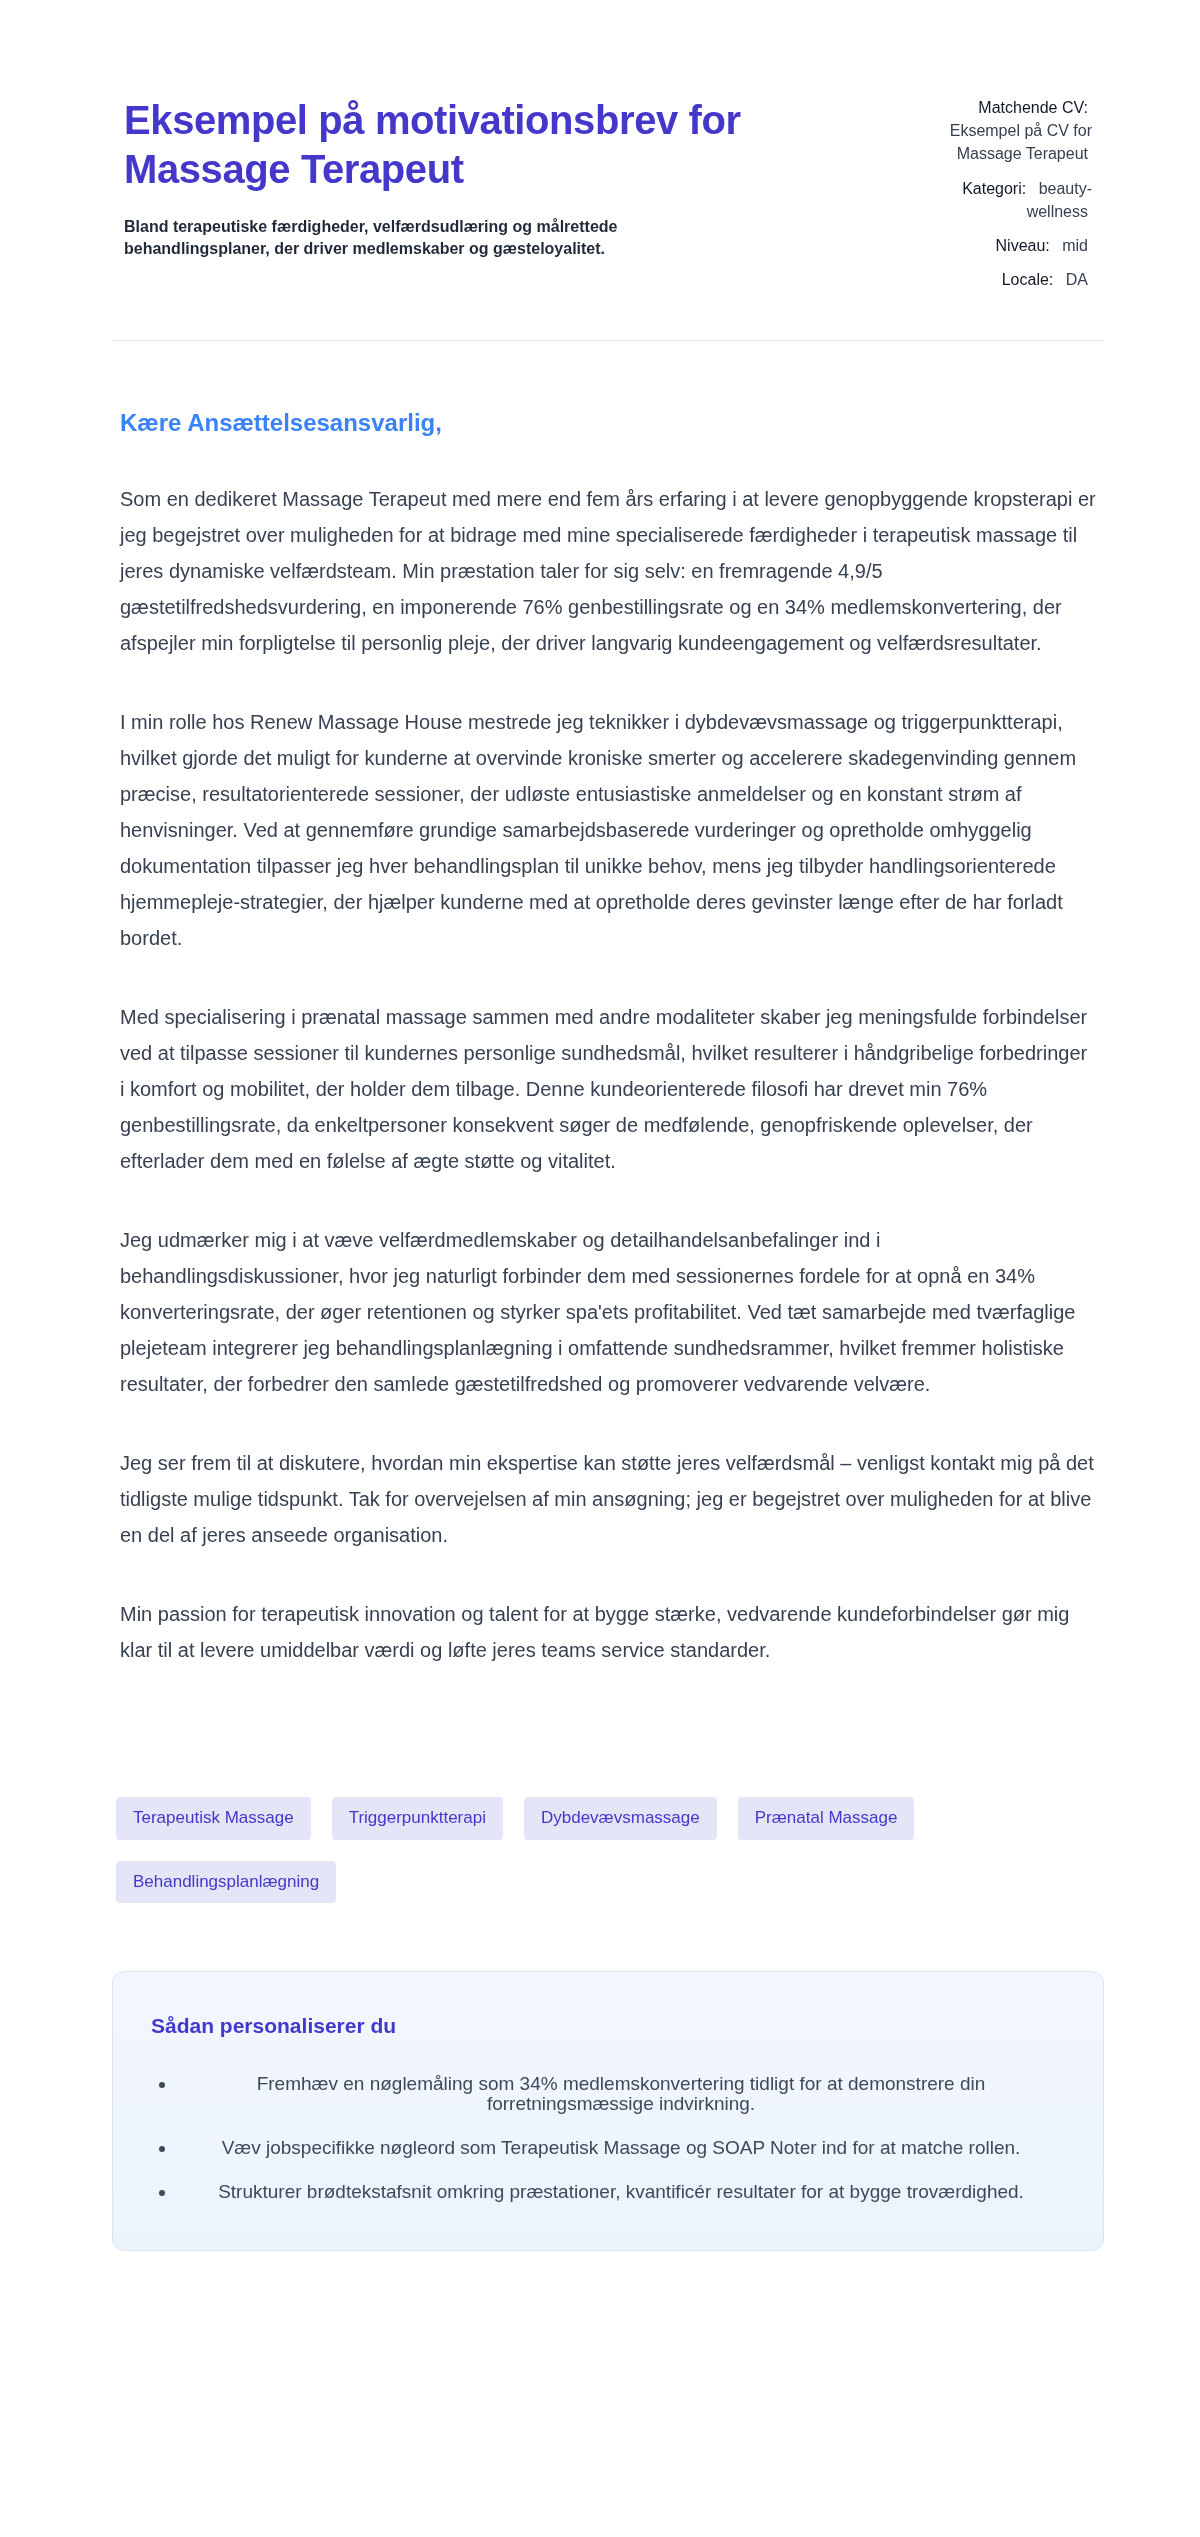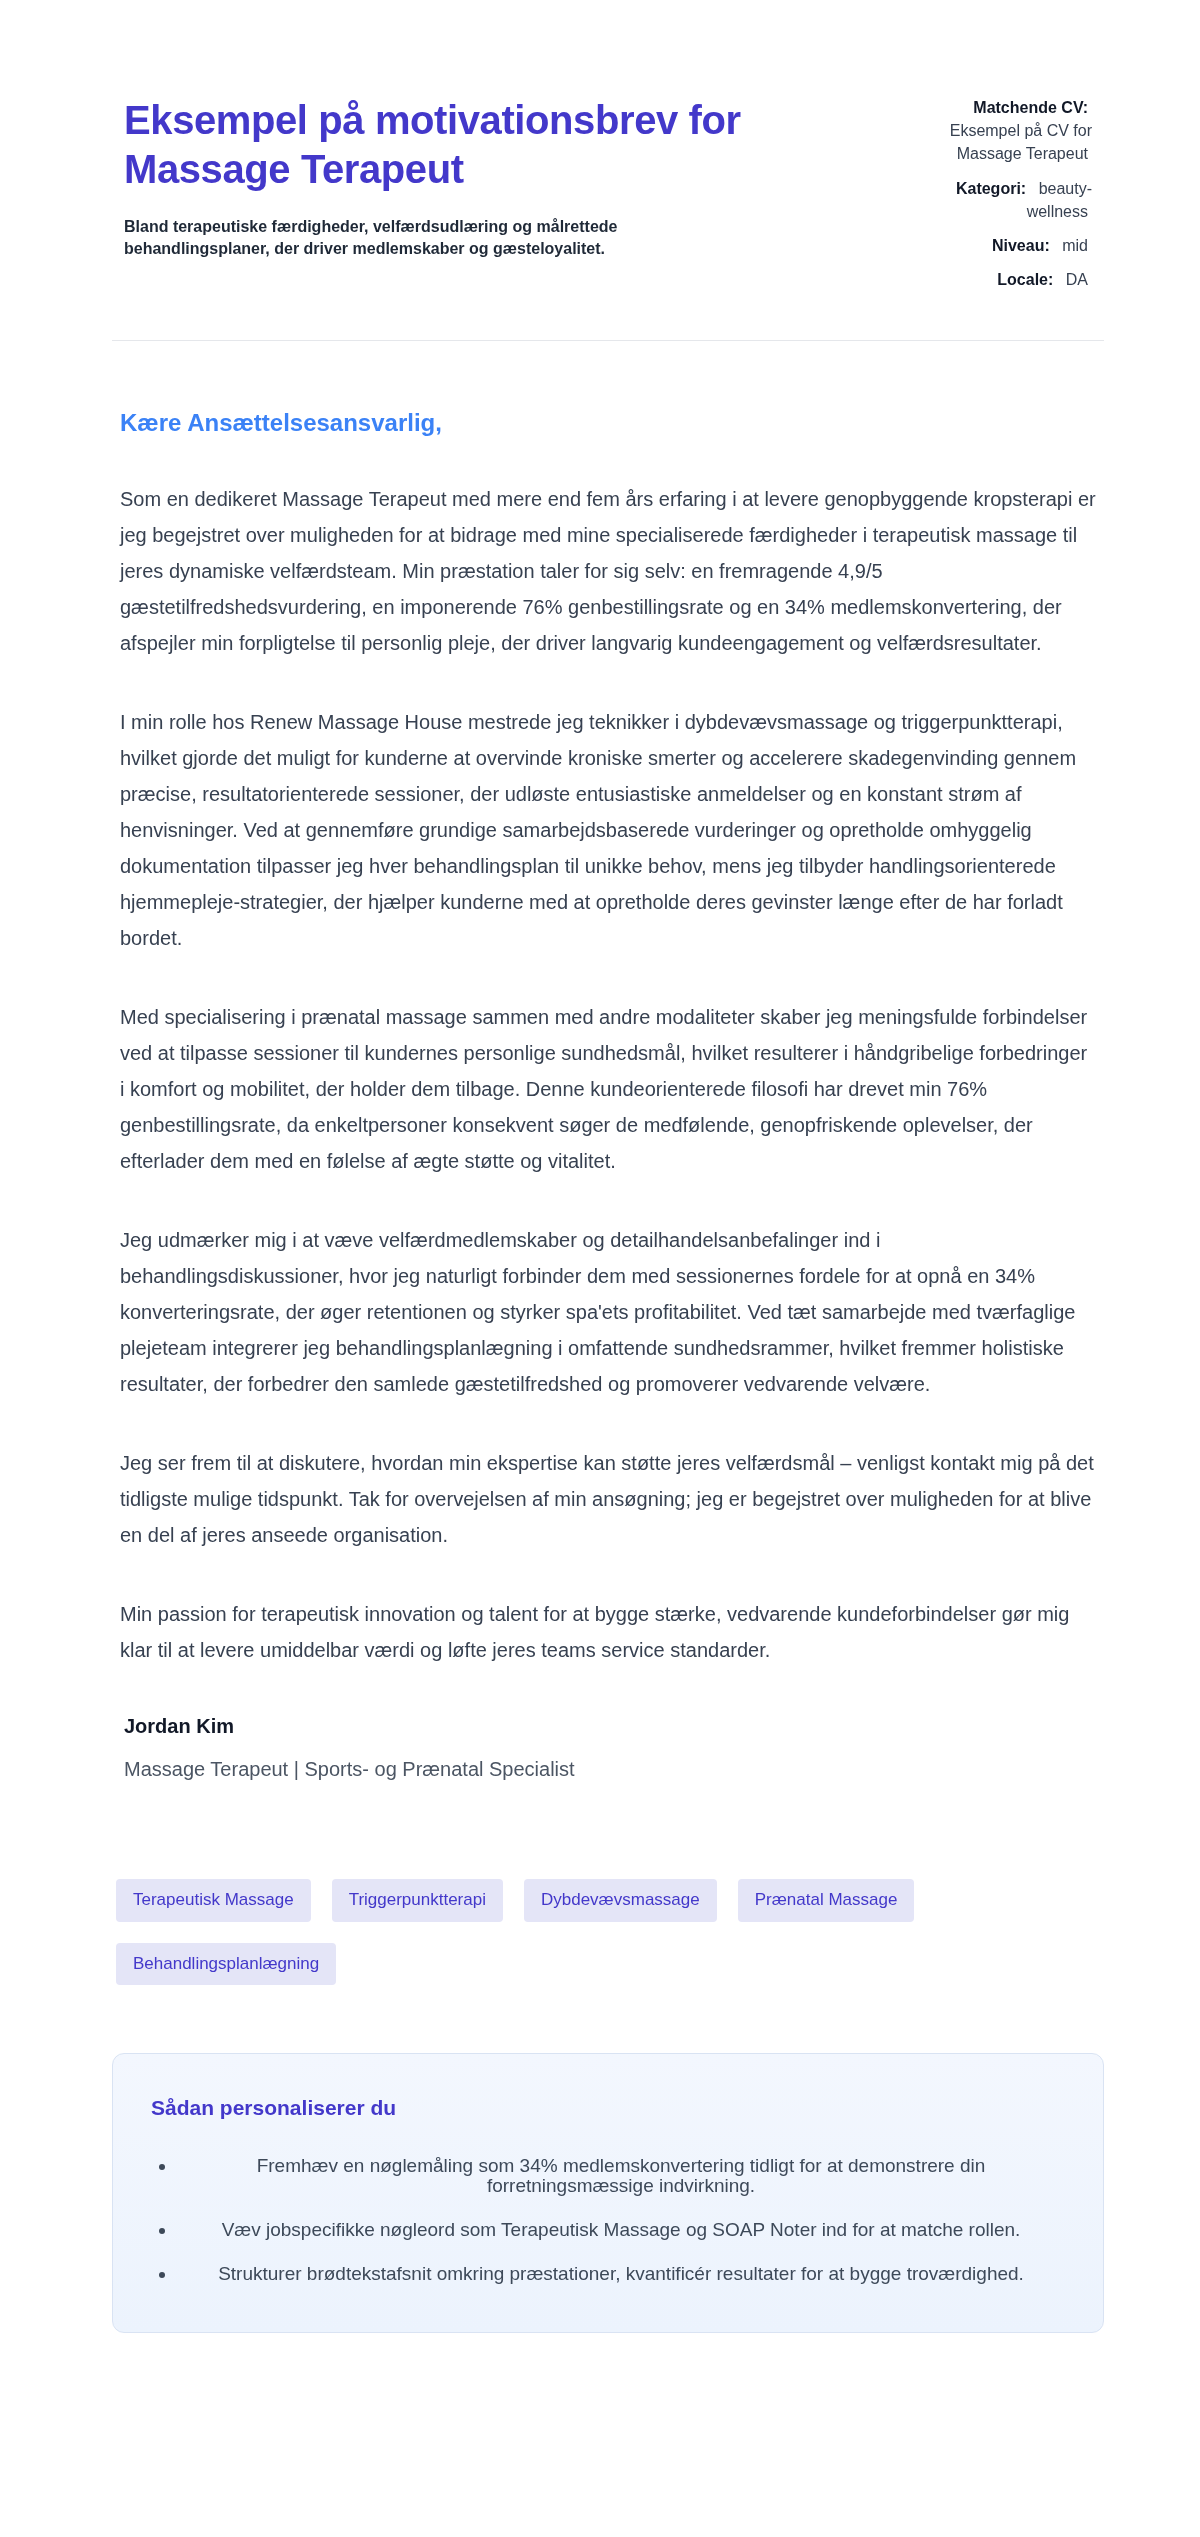--- a/index.html
+++ b/index.html
@@ -21,21 +21,21 @@
   }
   .subtitle {
     margin-top: 14px; font-size: 16px; line-height: 1.4;
     font-weight: 700; color: #1f2937; max-width: 645px;
   }
   .meta {
     flex: 0 0 auto; width: 192px; text-align: right;
     font-size: 16px; line-height: 1.45; color: #374151; padding-top: 4px;
   }
   .meta-item { margin-bottom: 3px; }
-  .meta-label { font-weight: 700; color: #111827; }
+  .meta-label { font-weight: 400; color: #111827; }
 
   .divider { border: none; border-top: 1px solid #e5e7eb; margin: 34px 0 52px; }
 
   
   .greeting { color: #3b82f6; font-weight: 700; font-size: 24px; margin-bottom: 36px; }
   .para { font-size: 20px; line-height: 36px; margin-bottom: 35px; color: #374151; }
 
   .signature { margin-top: 26px; }
   .signature-name { font-size: 20px; font-weight: 700; color: #111827; }
   .signature-role { margin-top: 12px; font-size: 20px; color: #4b5563; }
@@ -99,24 +99,20 @@
 
     <div class="letter">
       <p class="greeting">Kære Ansættelsesansvarlig,</p>
       <p class="para">Som en dedikeret Massage Terapeut med mere end fem års erfaring i at levere genopbyggende kropsterapi er jeg begejstret over muligheden for at bidrage med mine specialiserede færdigheder i terapeutisk massage til jeres dynamiske velfærdsteam. Min præstation taler for sig selv: en fremragende 4,9/5 gæstetilfredshedsvurdering, en imponerende 76% genbestillingsrate og en 34% medlemskonvertering, der afspejler min forpligtelse til personlig pleje, der driver langvarig kundeengagement og velfærdsresultater.</p>
       <p class="para">I min rolle hos Renew Massage House mestrede jeg teknikker i dybdevævsmassage og triggerpunktterapi, hvilket gjorde det muligt for kunderne at overvinde kroniske smerter og accelerere skadegenvinding gennem præcise, resultatorienterede sessioner, der udløste entusiastiske anmeldelser og en konstant strøm af henvisninger. Ved at gennemføre grundige samarbejdsbaserede vurderinger og opretholde omhyggelig dokumentation tilpasser jeg hver behandlingsplan til unikke behov, mens jeg tilbyder handlingsorienterede hjemmepleje-strategier, der hjælper kunderne med at opretholde deres gevinster længe efter de har forladt bordet.</p>
       <p class="para">Med specialisering i prænatal massage sammen med andre modaliteter skaber jeg meningsfulde forbindelser ved at tilpasse sessioner til kundernes personlige sundhedsmål, hvilket resulterer i håndgribelige forbedringer i komfort og mobilitet, der holder dem tilbage. Denne kundeorienterede filosofi har drevet min 76% genbestillingsrate, da enkeltpersoner konsekvent søger de medfølende, genopfriskende oplevelser, der efterlader dem med en følelse af ægte støtte og vitalitet.</p>
       <p class="para">Jeg udmærker mig i at væve velfærdmedlemskaber og detailhandelsanbefalinger ind i behandlingsdiskussioner, hvor jeg naturligt forbinder dem med sessionernes fordele for at opnå en 34% konverteringsrate, der øger retentionen og styrker spa'ets profitabilitet. Ved tæt samarbejde med tværfaglige plejeteam integrerer jeg behandlingsplanlægning i omfattende sundhedsrammer, hvilket fremmer holistiske resultater, der forbedrer den samlede gæstetilfredshed og promoverer vedvarende velvære.</p>
       <p class="para">Jeg ser frem til at diskutere, hvordan min ekspertise kan støtte jeres velfærdsmål – venligst kontakt mig på det tidligste mulige tidspunkt. Tak for overvejelsen af min ansøgning; jeg er begejstret over muligheden for at blive en del af jeres anseede organisation.</p>
       <p class="para">Min passion for terapeutisk innovation og talent for at bygge stærke, vedvarende kundeforbindelser gør mig klar til at levere umiddelbar værdi og løfte jeres teams service standarder.</p>
 
-      <div class="signature">
-        <div class="signature-name">Jordan Kim</div>
-        <div class="signature-role">Massage Terapeut | Sports- og Prænatal Specialist</div>
-      </div>
     </div>
 
     <div class="skills">
       <span class="chip">Terapeutisk Massage</span>
       <span class="chip">Triggerpunktterapi</span>
       <span class="chip">Dybdevævsmassage</span>
       <span class="chip">Prænatal Massage</span>
       <span class="chip">Behandlingsplanlægning</span>
     </div>
 

